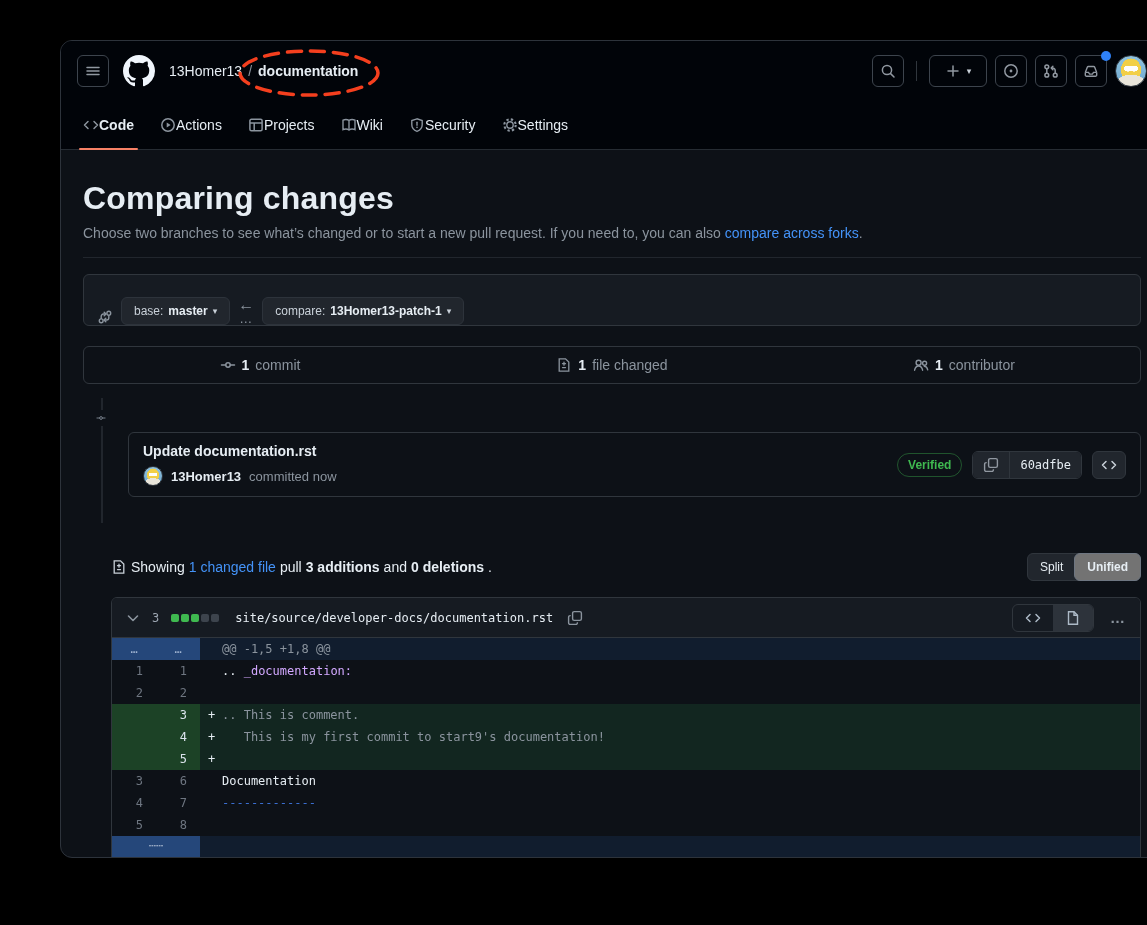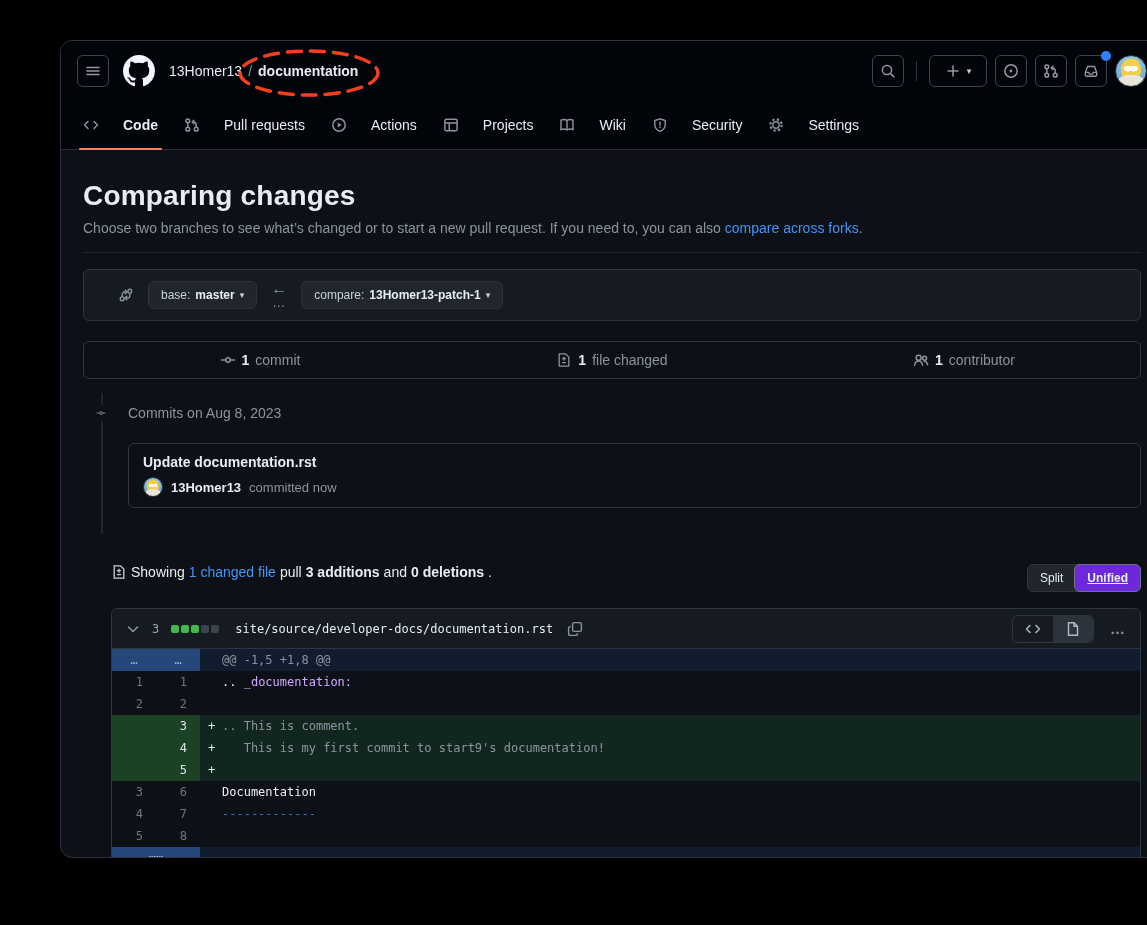--- a/index.html
+++ b/index.html
@@ -25,33 +25,33 @@
     background:
       radial-gradient(ellipse 46% 26% at 50% 88%, #e9e5da 0 98%, transparent 100%),
       radial-gradient(ellipse 15% 10% at 40% 42%, #fdfdfd 0 96%, transparent 100%),
       radial-gradient(ellipse 15% 10% at 60% 42%, #fdfdfd 0 96%, transparent 100%),
       radial-gradient(ellipse 34% 38% at 50% 46%, #f2cf46 0 98%, transparent 100%),
       linear-gradient(#8fc3e0,#6fa8cf); }
   .avatar.small { width:20px; height:20px; }
 
   
   .repo-nav { height:49px; display:flex; align-items:stretch; gap:6px; padding:0 12px; background:#010409; border-bottom:1px solid #262c33; }
-  .tab { display:flex; align-items:center; gap:24px; padding:0 10px; position:relative; font-size:14px; color:#e6edf3; cursor:pointer; }
+  .tab { display:flex; align-items:center; gap:0; padding:0 10px; position:relative; font-size:14px; color:#e6edf3; cursor:pointer; }
   .tab .ico { color:#8b949e; }
   .tab.active { font-weight:700; }
   .tab.active::after { content:""; position:absolute; left:6px; right:6px; bottom:-1px; height:2px; background:#f78166; border-radius:3px; }
 
   
   main { padding:30px 22px 0; }
-  h1 { font-size:28px; font-weight:600; color:#e6edf3; letter-spacing:.2px; }
+  h1 { font-size:32px; font-weight:600; color:#e6edf3; letter-spacing:.2px; }
   .subtitle { margin-top:8px; font-size:14px; color:#8b949e; }
   .subtitle a { color:#4493f8; text-decoration:none; cursor:pointer; }
   hr { border:none; border-top:1px solid #21262d; margin-top:16px; }
 
-  .branch-bar { margin-top:16px; background:#161b22; border:1px solid #30363d; border-radius:6px; height:52px; display:flex; align-items:center; gap:14px; padding:0 34px; }
+  .branch-bar { margin-top:16px; background:#161b22; border:1px solid #30363d; border-radius:6px; height:52px; display:flex; align-items:flex-end; gap:8px; padding:0 13px; }
   .branch-bar .ico { color:#8b949e; }
   .btn-branch { background:#21262d; border:1px solid #2d333b; border-radius:6px; height:28px; padding:0 12px; font-size:12px; color:#c9d1d9; display:flex; align-items:center; gap:5px; cursor:pointer; }
   .btn-branch b { color:#e6edf3; }
   .caret { font-size:9px; color:#c9d1d9; }
   .arrow-col { display:flex; flex-direction:column; align-items:center; line-height:1; color:#8b949e; }
   .arrow-col .arr { font-size:16px; }
   .arrow-col .dots { font-size:13px; margin-top:-1px; letter-spacing:1px; }
 
   .stats { margin-top:20px; border:1px solid #30363d; border-radius:6px; height:38px; display:flex; align-items:center; }
   .stat { flex:1; display:flex; justify-content:center; align-items:center; gap:6px; font-size:14px; color:#8b949e; cursor:pointer; }
@@ -69,28 +69,28 @@
   .commit-actions { display:flex; align-items:center; gap:10px; }
   .badge-verified { border:1px solid rgba(63,185,80,.4); color:#3fb950; font-size:12px; font-weight:600; padding:4px 10px; border-radius:999px; }
   .sha-group { display:flex; border:1px solid #30363d; border-radius:6px; overflow:hidden; height:28px; cursor:pointer; }
   .sha-group .seg { display:flex; align-items:center; padding:0 10px; background:#21262d; color:#9198a1; }
   .sha-group .seg + .seg { border-left:1px solid #30363d; }
   .sha { font-family:"DejaVu Sans Mono","Liberation Mono",monospace; font-size:12px; color:#e6edf3; }
   .btn-ic { width:34px; height:28px; display:flex; align-items:center; justify-content:center; background:#21262d; border:1px solid #30363d; border-radius:6px; color:#c9d1d9; cursor:pointer; }
 
   
   .files { margin-top:30px; margin-left:28px; }
-  .summary-row { display:flex; align-items:flex-start; }
+  .summary-row { display:flex; align-items:center; }
   .summary-text { display:flex; align-items:center; gap:4px; font-size:14px; color:#e6edf3; }
   .summary-text .ico { color:#c9d1d9; }
   .summary-text a { color:#4493f8; text-decoration:none; cursor:pointer; }
   .summary-text b { font-weight:700; }
   .seg-toggle { margin-left:auto; display:flex; background:#21262d; border:1px solid #30363d; border-radius:6px; cursor:pointer; }
   .seg-btn { font-size:12px; color:#e6edf3; padding:6px 12px; border-radius:6px; }
-  .seg-btn.selected { background:#6d28d9; border:1px solid #6e7681; margin:-1px; font-weight:600;text-decoration:underline; }
+  .seg-btn.selected { background:#737373; border:1px solid #6e7681; margin:-1px; font-weight:600; }
 
   .diff { margin-top:16px; border:1px solid #30363d; border-radius:6px; overflow:hidden; }
   .diff-header { background:#161b22; height:40px; display:flex; align-items:center; gap:8px; padding:0 10px; border-bottom:1px solid #30363d; }
   .chev { color:#8b949e; width:22px; display:flex; justify-content:center; cursor:pointer; }
   .count { font-size:12px; color:#9ea7b3; font-family:"DejaVu Sans Mono",monospace; }
   .squares { display:flex; gap:2px; margin:0 4px; }
   .sq { width:8px; height:8px; border-radius:2px; }
   .sq.add { background:#3fb950; } .sq.neutral { background:#3d444d; }
   .path { font-family:"DejaVu Sans Mono","Liberation Mono",monospace; font-size:12px; color:#e6edf3; margin-left:4px; }
   .copy-ic { color:#8b949e; cursor:pointer; display:flex; margin-left:6px; }
@@ -271,26 +271,20 @@
 
   <nav class="repo-nav" id="nav-tabs">
       <div class="tab active">
         <svg class="ico">
           <use href="#i-code"></use>
         </svg>
         <span>Code</span>
       </div>
       <div class="tab">
         <svg class="ico">
-          <use href="#i-pr"></use>
-        </svg>
-        <span>Pull requests</span>
-      </div>
-      <div class="tab">
-        <svg class="ico">
           <use href="#i-play"></use>
         </svg>
         <span>Actions</span>
       </div>
       <div class="tab">
         <svg class="ico">
           <use href="#i-table"></use>
         </svg>
         <span>Projects</span>
       </div>
@@ -360,29 +354,46 @@
           </svg>
           <b>1</b>
           <span>contributor</span>
         </div>
       </div>
 
     <section class="commits">
       <svg class="ico commit-dot">
           <use href="#i-commit"></use>
         </svg>
-      <div class="commits-heading">Commits on Aug 8, 2023</div>
       <div class="commit-card">
         <div>
           <div class="commit-title">Update documentation.rst</div>
           <div class="commit-meta">
             <div class="avatar small"></div>
             <b>13Homer13</b>
             <span>committed now</span>
           </div>
+        </div>
+        <div class="commit-actions">
+          <span class="badge-verified">Verified</span>
+          <div class="sha-group">
+            <div class="seg">
+                <svg class="ico">
+                  <use href="#i-copy"></use>
+                </svg>
+              </div>
+            <div class="seg">
+                <span class="sha">60adfbe</span>
+              </div>
+          </div>
+          <div class="btn-ic">
+              <svg class="ico">
+                <use href="#i-code"></use>
+              </svg>
+            </div>
         </div>
       </div>
     </section>
 
     <section class="files">
       <div class="summary-row">
         <div class="summary-text">
           <svg class="ico">
               <use href="#i-filediff"></use>
             </svg>

